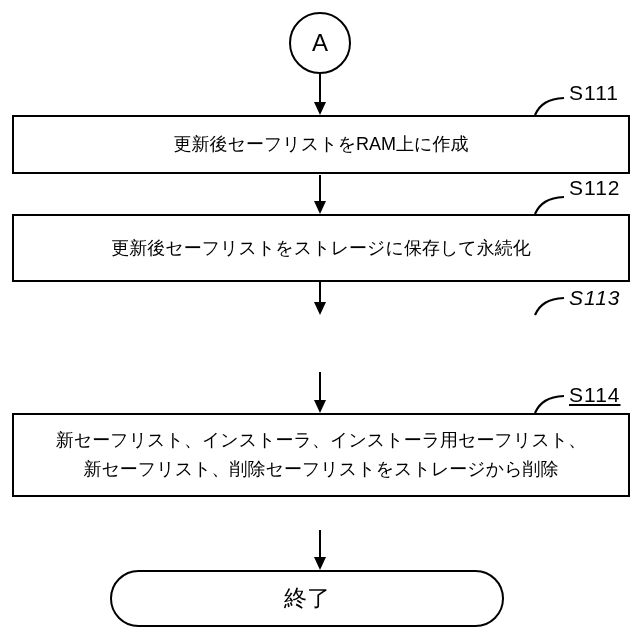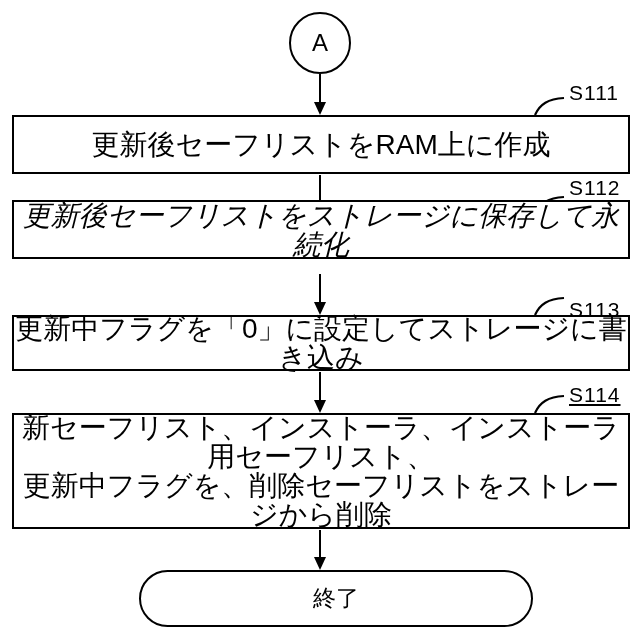--- a/index.html
+++ b/index.html
@@ -38,45 +38,45 @@
     top: 12px;
     width: 62px;
     height: 62px;
     border-radius: 50%;
     font-size: 24px;
   }
   .process-box {
     left: 12px;
     width: 618px;
     flex-direction: column;
-    font-size: 28px;
+    font-size: 18px;
     line-height: 29px;
   }
   .box-s111 { top: 115px; height: 59px; }
-  .box-s112 { top: 200px; height: 59px; font-style: italic; }
+  .box-s112 { top: 214px; height: 68px; }
   .box-s113 { top: 315px; height: 56px; }
-  .box-s114 { top: 413px; height: 116px; }
+  .box-s114 { top: 413px; height: 84px; }
   .terminator {
-    left: 139px;
+    left: 110px;
     top: 570px;
     width: 394px;
     height: 57px;
     border-radius: 29px;
     font-size: 23px;
   }
   .step-label {
     position: absolute;
     left: 569px;
     font-size: 21px;
     letter-spacing: 1px;
     white-space: nowrap;
   }
   .label-s111 { top: 81px; }
   .label-s112 { top: 176px; }
-  .label-s113 { top: 298px; }
+  .label-s113 { top: 286px; font-style: italic; }
   .label-s114 { top: 383px; text-decoration: underline; }
 </style>
 </head>
 <body>
 
 <div class="canvas">
 
   <svg class="arrow-layer" viewBox="0 0 640 640" xmlns="http://www.w3.org/2000/svg">
     <g stroke="#000" stroke-width="2" fill="#000">
       <line x1="320" y1="74" x2="320" y2="103"></line>
@@ -114,27 +114,24 @@
   <div class="node process-box box-s111">
     <div>更新後セーフリストをRAM上に作成</div>
   </div>
 
   <div class="step-label label-s112">S112</div>
   <div class="node process-box box-s112">
     <div>更新後セーフリストをストレージに保存して永続化</div>
   </div>
 
   <div class="step-label label-s113">S113</div>
-  <div class="node process-box box-s113">
-    <div>更新中フラグを「0」に設定してストレージに書き込み</div>
-  </div>
 
   <div class="step-label label-s114">S114</div>
   <div class="node process-box box-s114">
     <div>新セーフリスト、インストーラ、インストーラ用セーフリスト、</div>
-    <div>更新中フラグを、削除セーフリストをストレージから削除</div>
+    <div>新セーフリスト、削除セーフリストをストレージから削除</div>
   </div>
 
   <div class="node terminator">
     <span>終了</span>
   </div>
 
 </div>
 
 </body></html>

